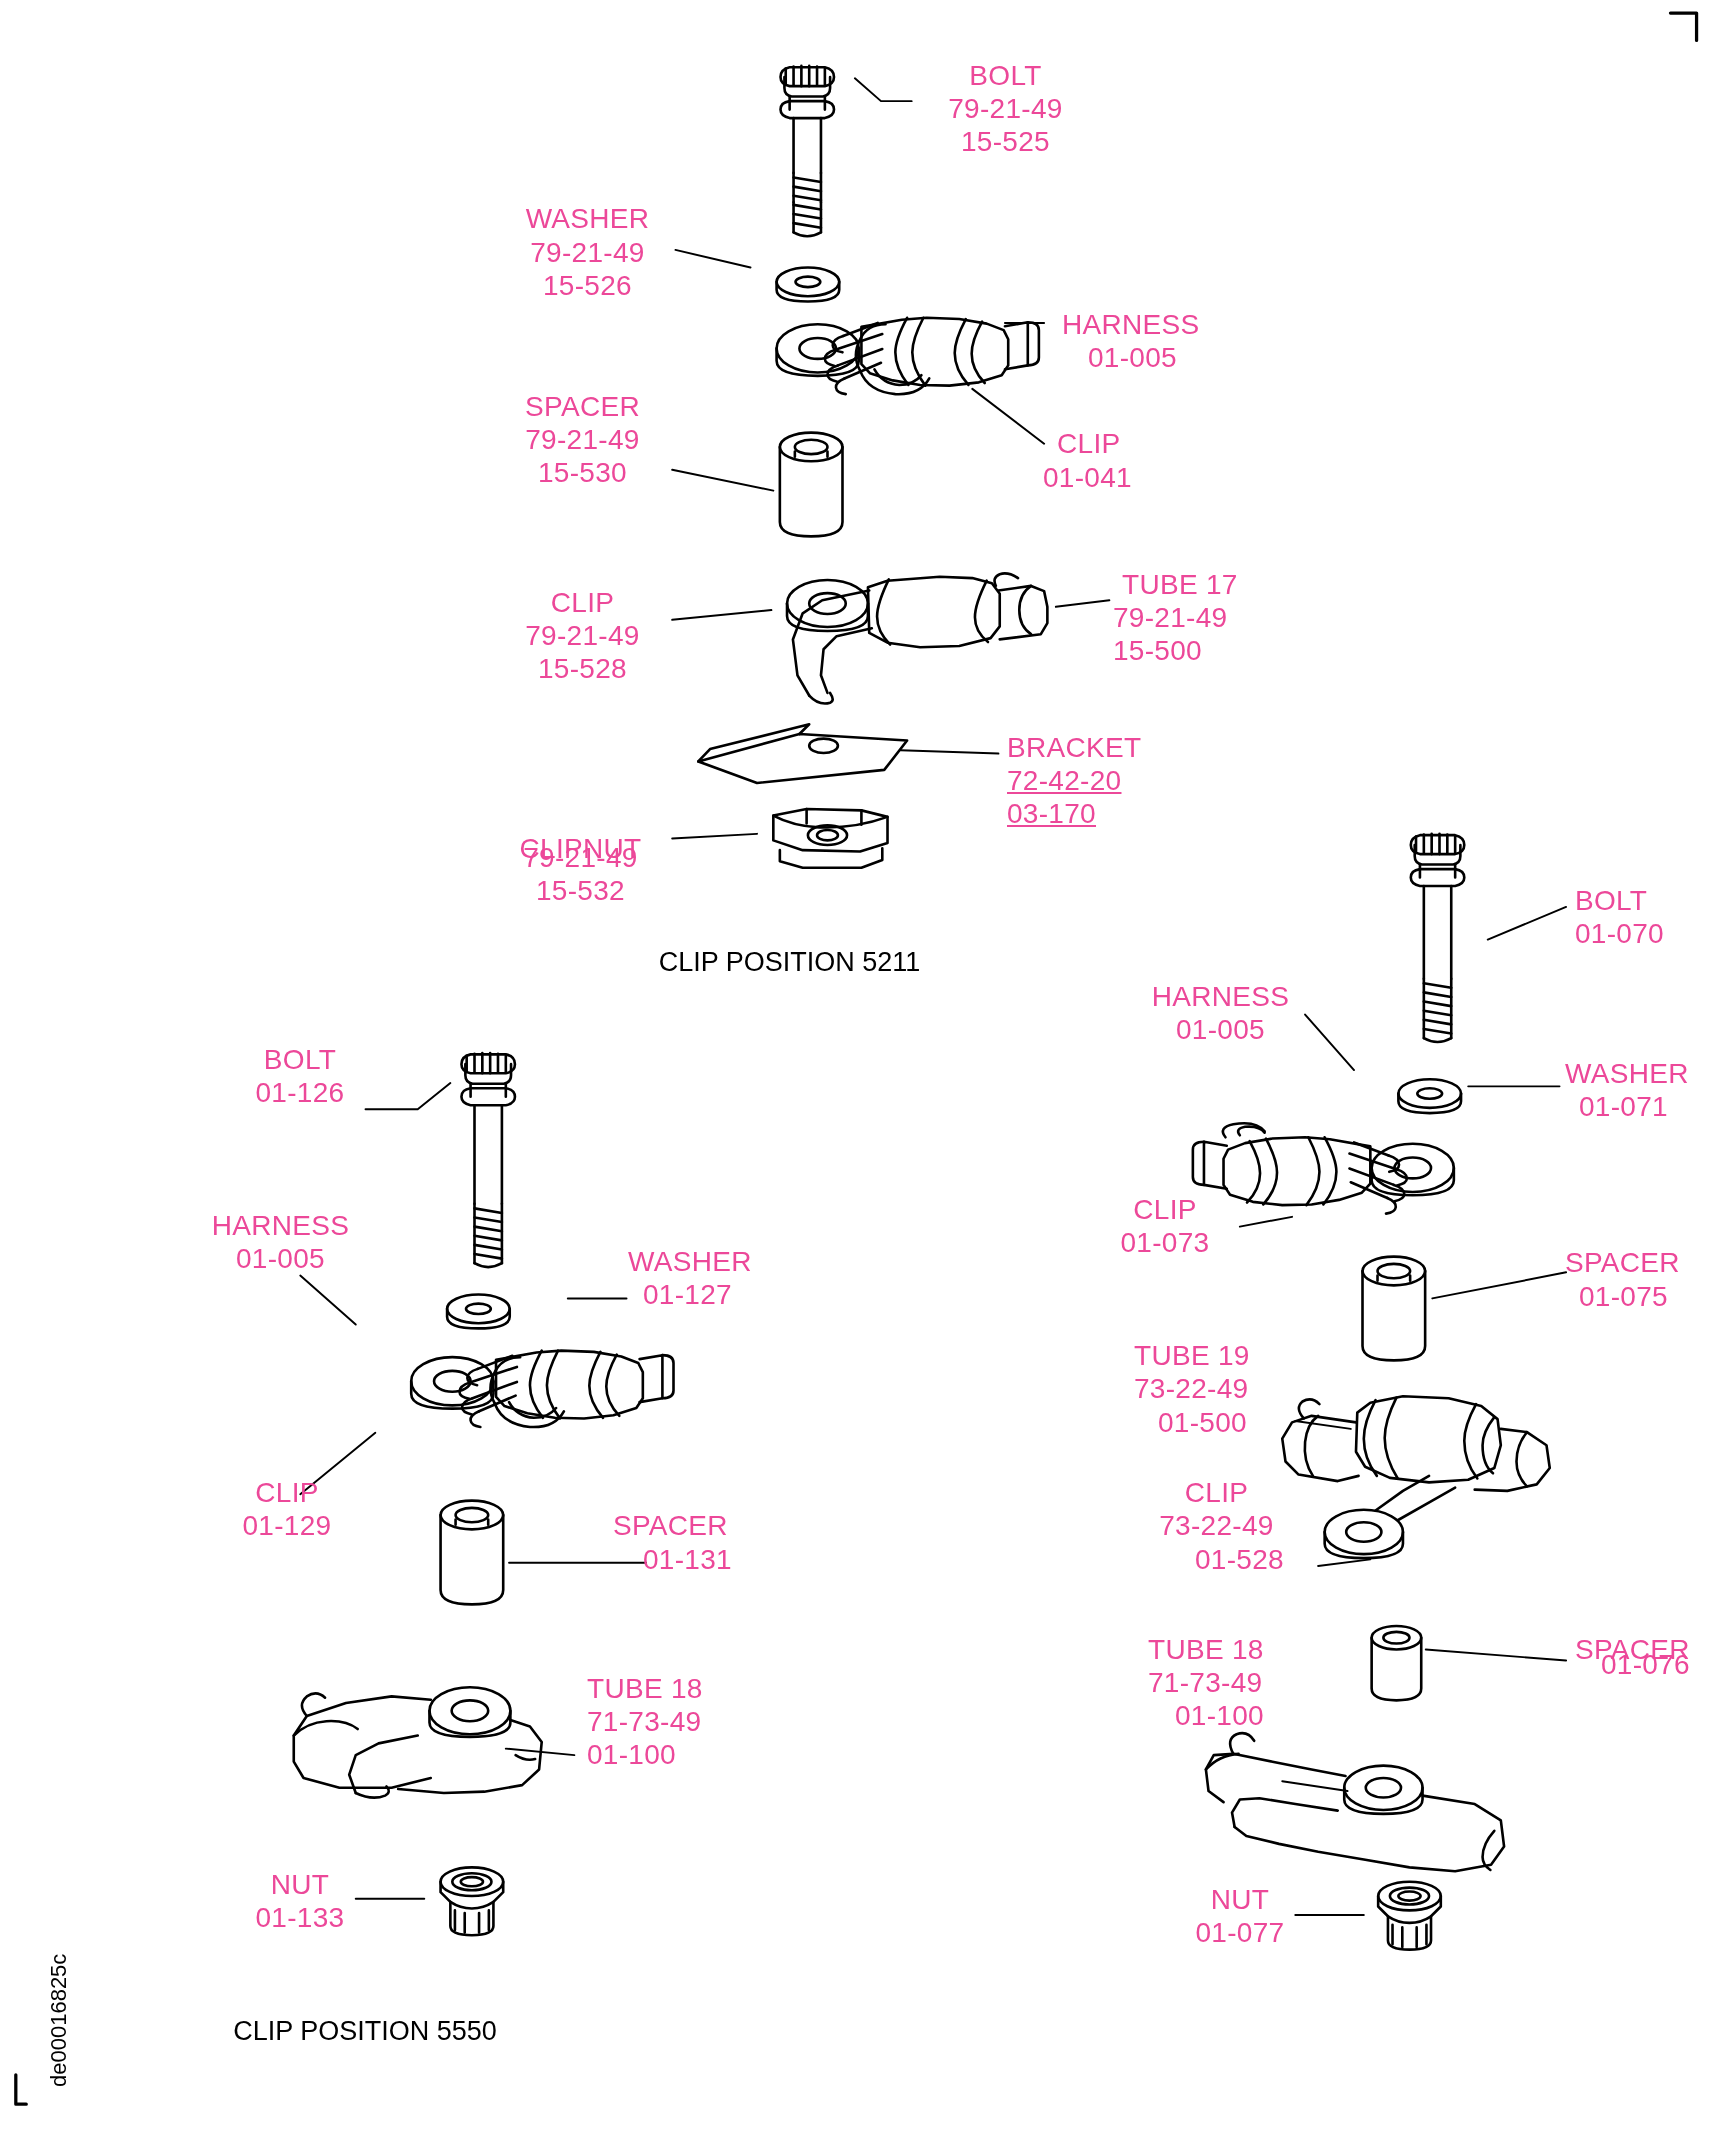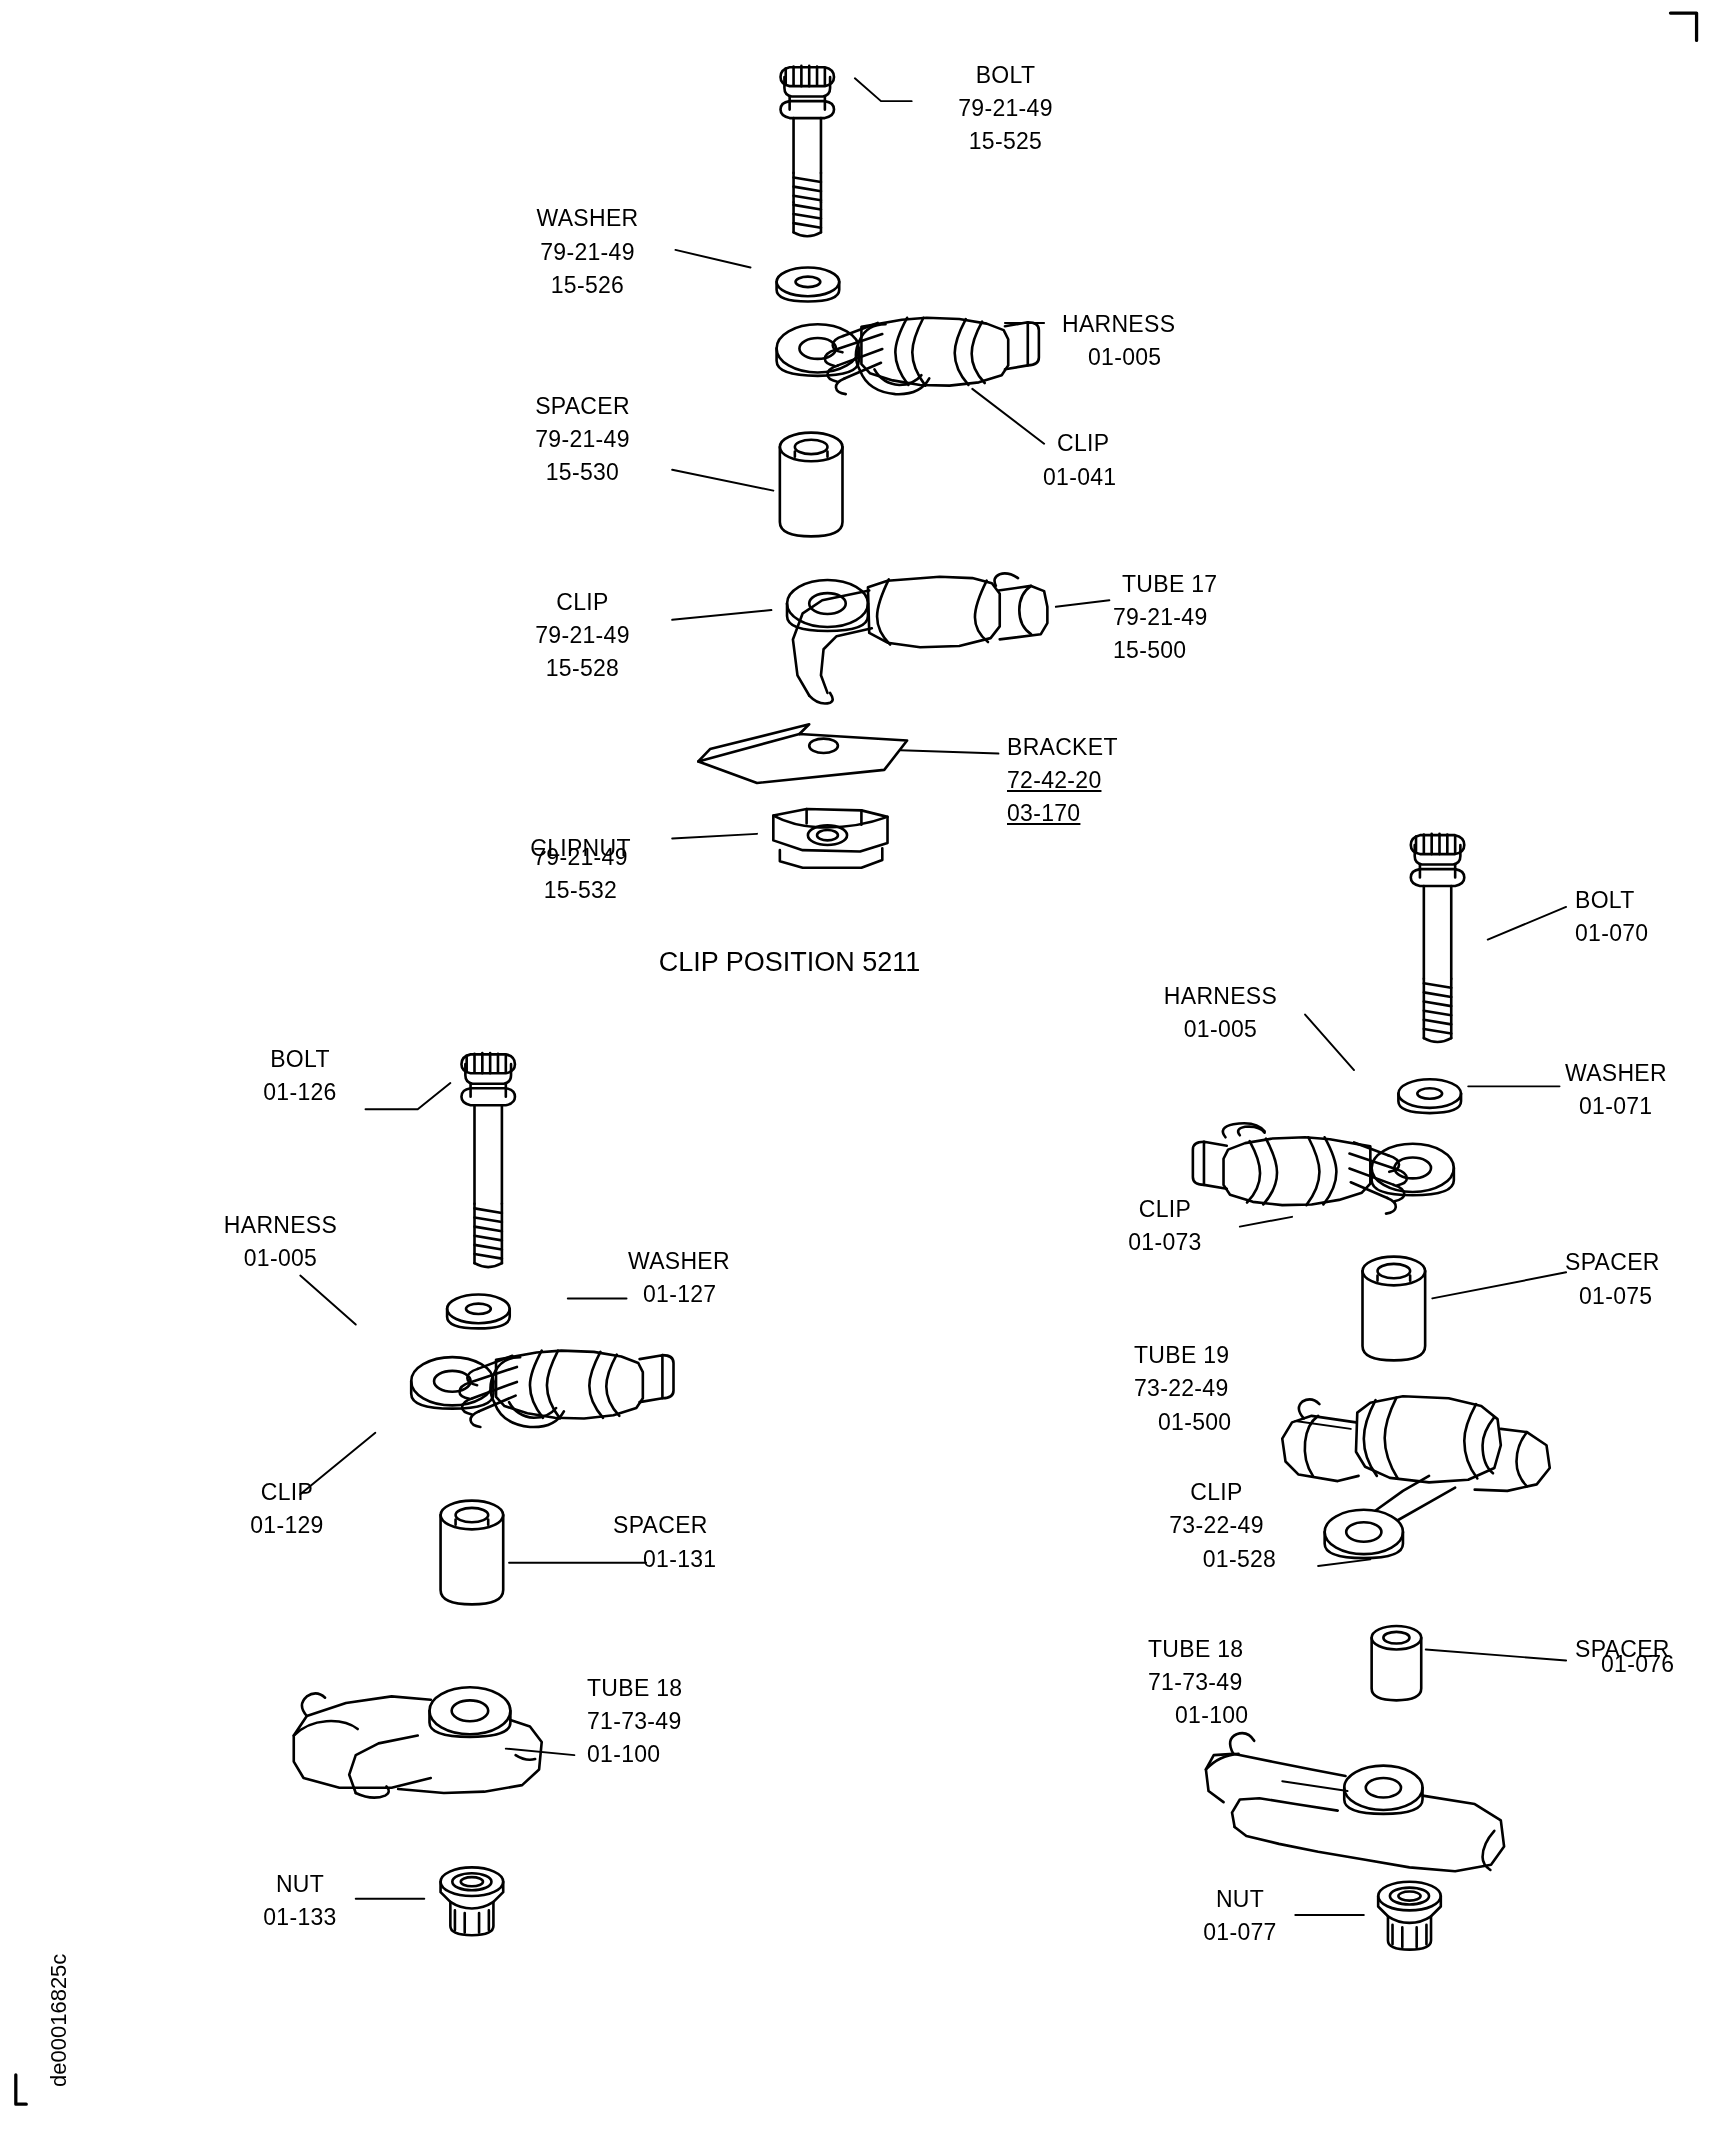--- a/index.html
+++ b/index.html
@@ -13,24 +13,24 @@
   }
   #page {
     position: relative;
     width: 1730px;
     height: 2129px;
     background: #ffffff;
     overflow: hidden;
   }
   .lbl {
     position: absolute;
-    font-size: 23px;
+    font-size: 28px;
     line-height: 33px;
     white-space: pre;
-    color: #000000;
+    color: #ec4899;
     letter-spacing: 0.3px;
   }
   .lbl.c { text-align: center; }
   .note {
     position: absolute;
     font-size: 26px;
     line-height: 34px;
     white-space: pre;
   }
   .caption {
@@ -394,20 +394,21 @@
   <div class="lbl" style="left:613px; top:1509px;">SPACER</div>
   <div class="lbl" style="left:643px; top:1543px;">01-131</div>
 
   <div class="lbl" style="left:587px; top:1672px;">TUBE 18</div>
   <div class="lbl" style="left:587px; top:1705px;">71-73-49</div>
   <div class="lbl" style="left:587px; top:1738px;">01-100</div>
 
   <div class="lbl c" style="left:225px; top:1868px; width:150px;">NUT</div>
   <div class="lbl c" style="left:225px; top:1901px; width:150px;">01-133</div>
 
+  <div class="caption" style="left:104px; top:2015px; width:522px;">CLIP POSITION 5550</div>
 
   <div class="lbl" style="left:1575px; top:884px;">BOLT</div>
   <div class="lbl" style="left:1575px; top:917px;">01-070</div>
 
   <div class="lbl c" style="left:1129px; top:980px; width:183px;">HARNESS</div>
   <div class="lbl c" style="left:1129px; top:1013px; width:183px;">01-005</div>
 
   <div class="lbl" style="left:1565px; top:1057px;">WASHER</div>
   <div class="lbl" style="left:1579px; top:1090px;">01-071</div>
 

